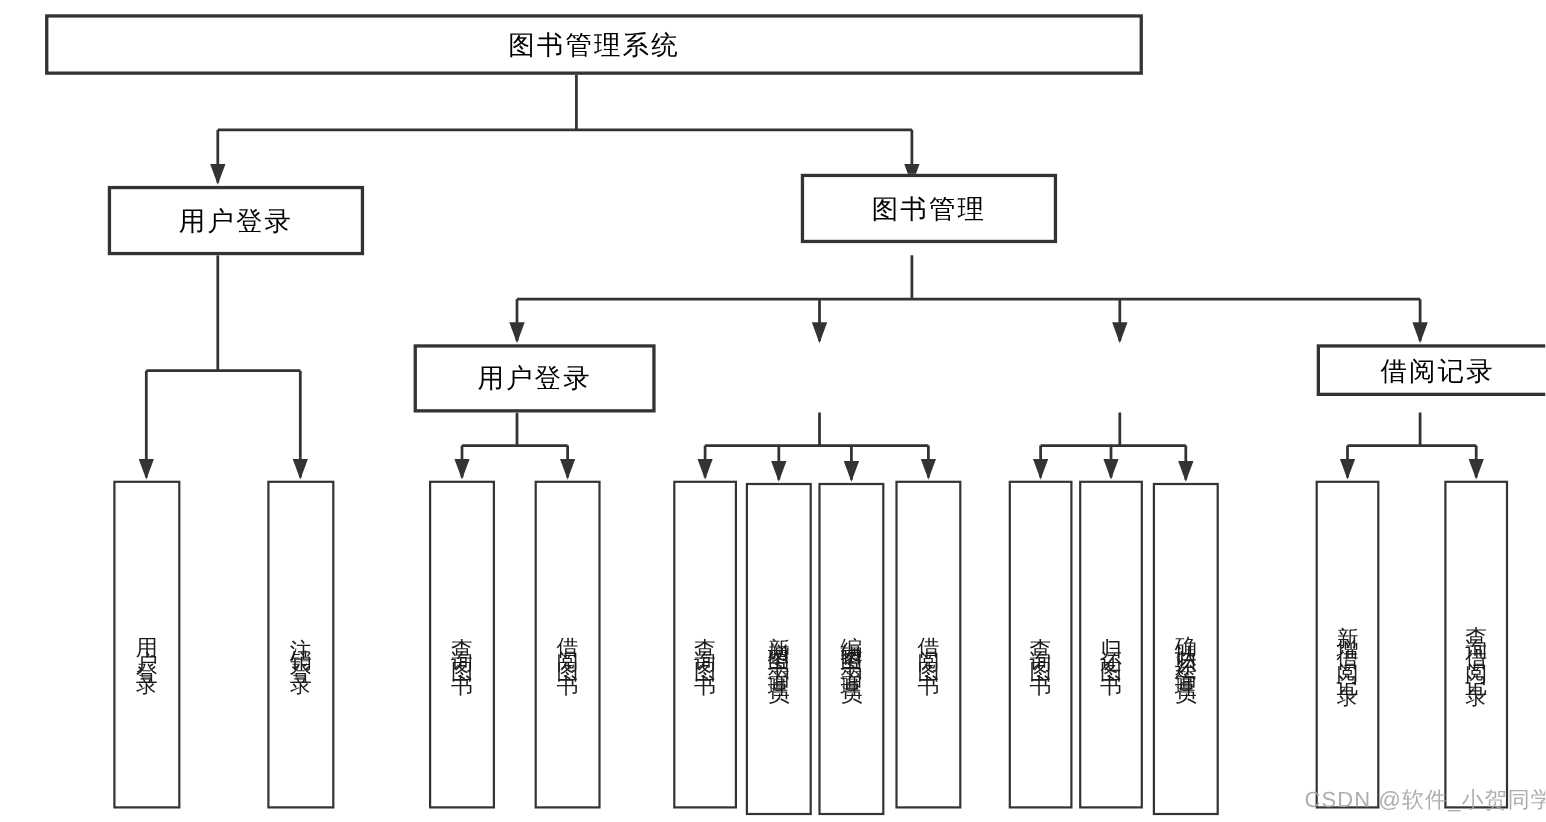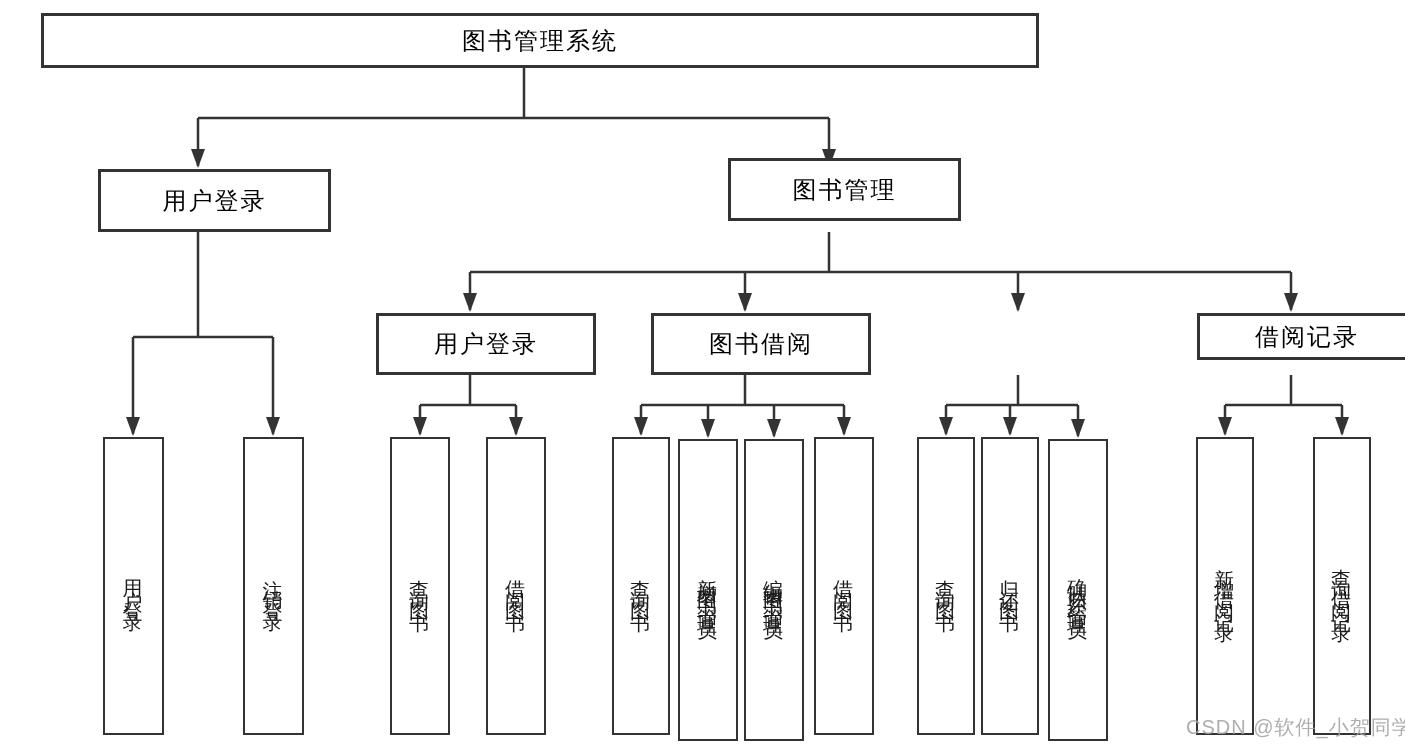--- a/index.html
+++ b/index.html
@@ -104,21 +104,20 @@
       <line x1="1342" y1="405" x2="1342" y2="434" marker-end="url(#arrow)"></line>
     </g>
   </svg>
 
   <div class="hnode" style="left:25px; top:13px; width:998px; height:55px;">图书管理系统</div>
 
   <div class="hnode" style="left:82px; top:169px; width:233px; height:63px;">用户登录</div>
   <div class="hnode" style="left:712px; top:158px; width:233px; height:63px;">图书管理</div>
 
   <div class="hnode" style="left:360px; top:313px; width:220px; height:62px;">用户登录</div>
-  <div class="hnode" style="left:635px; top:313px; width:220px; height:62px;">图书借阅</div>
   <div class="hnode" style="left:1181px; top:313px; width:220px; height:47px;text-align:right;">借阅记录</div>
 
   <div class="leaf" style="left:103px; top:437px; width:61px; height:298px;">用户登录</div>
   <div class="leaf" style="left:243px; top:437px; width:61px; height:298px;">注销登录</div>
   <div class="leaf" style="left:390px; top:437px; width:60px; height:298px;">查询图书</div>
   <div class="leaf" style="left:486px; top:437px; width:60px; height:298px;">借阅图书</div>
   <div class="leaf" style="left:612px; top:437px; width:58px; height:298px;">查询图书</div>
   <div class="leaf tight" style="left:678px; top:439px; width:60px; height:302px;">新增图书（管理员）</div>
   <div class="leaf tight" style="left:744px; top:439px; width:60px; height:302px;">编辑图书（管理员）</div>
   <div class="leaf" style="left:814px; top:437px; width:60px; height:298px;">借阅图书</div>

